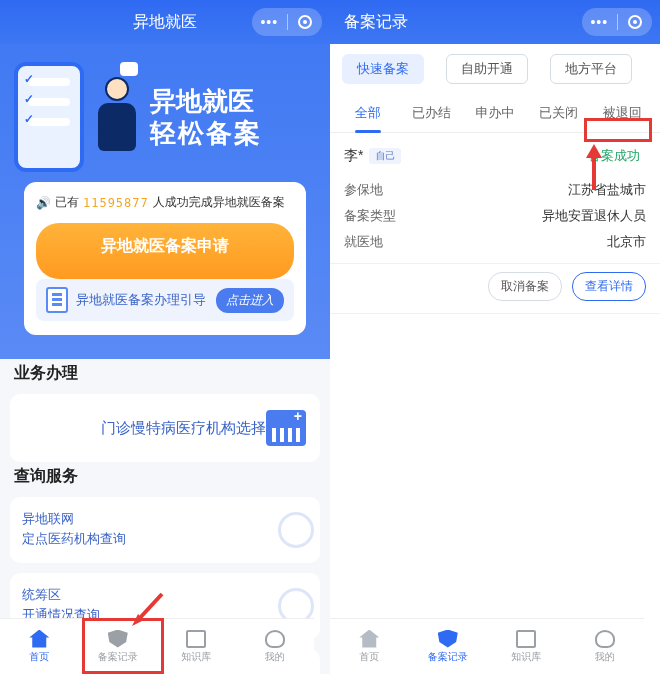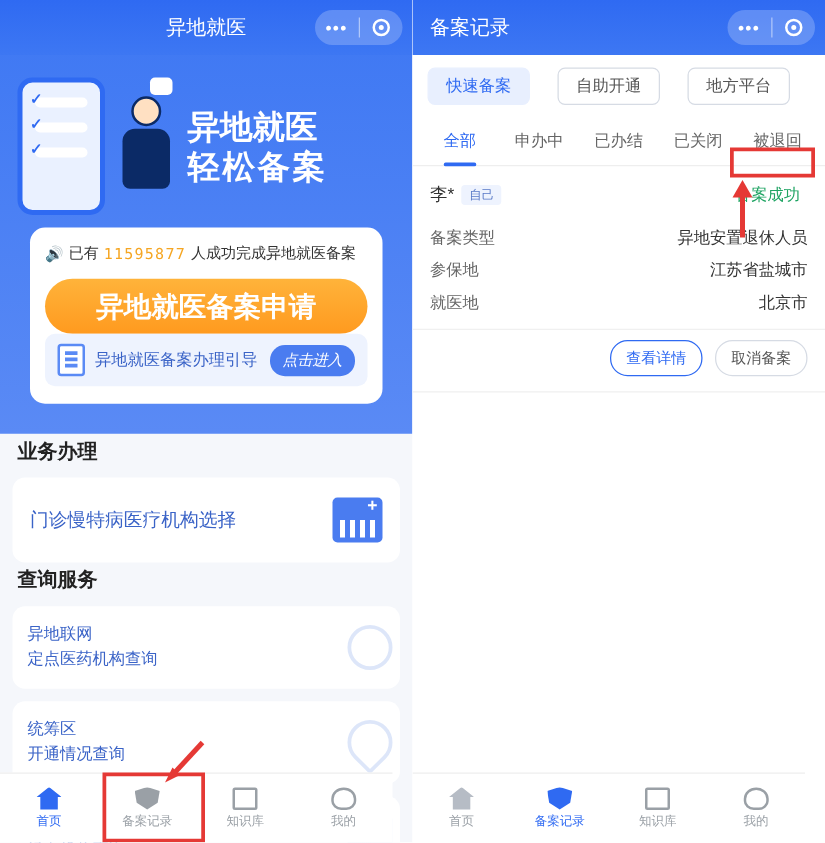--- a/index.html
+++ b/index.html
@@ -32,29 +32,29 @@
   .hero-title { color:#fff; font-weight:700; line-height:1.25; }
   .hero-title .l1 { font-size:26px; }
   .hero-title .l2 { font-size:26px; letter-spacing:2px; }
   .bubble { position:absolute; width:18px; height:14px; background:#fff; border-radius:4px; top:18px; left:120px; }
   .bubble::after{content:"";position:absolute;left:-4px;top:4px;border:4px solid transparent;border-right-color:#fff;}
 
   .white-card { background:#fff; border-radius:12px; margin:0 10px; padding:12px 12px 14px; }
   .counter { font-size:12px; color:#333; display:flex; align-items:center; gap:4px; margin-bottom:12px;}
   .spk { color:#f5a623; font-size:12px; }
   .counter .num { color:#f5a623; font-family:monospace; letter-spacing:1px; }
-  .big-btn { background:linear-gradient(180deg,#ffb33a,#ff9a1f); color:#fff; text-align:center; font-size:22px; font-weight:600; height:44px; line-height:46px; border-radius:23px; }
+  .big-btn { background:linear-gradient(180deg,#ffb33a,#ff9a1f); color:#fff; text-align:center; font-size:16px; font-weight:600; height:56px; line-height:46px; border-radius:23px; }
   .guide { background:#eef3fe; border-radius:8px; display:flex; align-items:center; padding:8px 10px; gap:8px; }
   .guide-ic { width:22px; height:26px; background:#fff; border:2px solid #5a8af5; border-radius:3px; position:relative; }
   .guide-ic::after{content:"";position:absolute;inset:4px 4px auto 4px;height:3px;background:#5a8af5;box-shadow:0 5px 0 #5a8af5,0 10px 0 #5a8af5;}
   .guide-txt { flex:1; font-size:13px; color:#3a63c7; }
   .guide-btn { background:#4a7cf0; color:#fff; font-size:12px; padding:4px 10px; border-radius:12px;font-style:italic; }
 
   .sec-title { font-size:16px; font-weight:600; color:#222; padding:4px 14px 10px; }
-  .wide-card { background:#fff; border-radius:10px; margin:0 10px; padding:16px 14px; display:flex; align-items:center; justify-content:space-between; }
+  .wide-card { background:#fff; border-radius:10px; margin:0 10px; padding:16px 14px; display:flex; align-items:center; justify-content:flex-end; }
   .wide-card .t { color:#3a63c7; font-size:15px; }
   .hosp-ic { width:40px; height:36px; background:#4a7cf0; border-radius:4px; position:relative; }
   .hosp-ic::before{content:"+";color:#fff;position:absolute;top:-2px;right:4px;font-size:14px;font-weight:bold;}
   .hosp-ic::after{content:"";position:absolute;inset:auto 6px 4px 6px;height:14px;background:repeating-linear-gradient(90deg,#fff 0 4px,#4a7cf0 4px 8px);}
 
   .grid2 { display:grid; grid-template-columns:1fr; gap:10px; margin:0 10px; }
   .q-card { background:#fff; border-radius:10px; padding:12px 12px; min-height:66px; position:relative; overflow:hidden;}
   .q-card .t1 { color:#3a63c7; font-size:13px; line-height:1.5; }
   .q-ic { position:absolute; right:6px; top:50%; transform:translateY(-50%); width:36px; height:36px; opacity:0.35; }
   .q-ic.link { border:3px solid #9fb8ef; border-radius:50%; }
@@ -217,50 +217,50 @@
     </div>
 
     <div class="filter-row">
       <div class="pill active">快速备案</div>
       <div class="pill">自助开通</div>
       <div class="pill">地方平台</div>
     </div>
 
     <div class="tabs2">
       <div class="tab2 active">全部</div>
+      <div class="tab2">已办结</div>
       <div class="tab2">申办中</div>
-      <div class="tab2">已办结</div>
       <div class="tab2">已关闭</div>
       <div class="tab2">被退回</div>
     </div>
 
     <div class="rec">
       <div class="rec-head">
         <div class="nm">
           <span>李*</span>
           <span class="tag-self">自己</span>
         </div>
         <div class="status-ok">备案成功</div>
       </div>
       <div class="kv">
+        <span>参保地</span>
+          <span class="v">江苏省盐城市</span>
+      </div>
+      <div class="kv">
         <span>备案类型</span>
           <span class="v">异地安置退休人员</span>
-      </div>
-      <div class="kv">
-        <span>参保地</span>
-          <span class="v">江苏省盐城市</span>
       </div>
       <div class="kv">
         <span>就医地</span>
           <span class="v">北京市</span>
       </div>
     </div>
     <div class="rec-actions">
+      <div class="act">取消备案</div>
       <div class="act primary">查看详情</div>
-      <div class="act">取消备案</div>
     </div>
 
     <div class="tabbar right-tabbar">
       <div class="tab">
         <div class="ic ic-home"></div>
         <span>首页</span>
       </div>
       <div class="tab active">
         <div class="ic ic-shield"></div>
         <span>备案记录</span>

